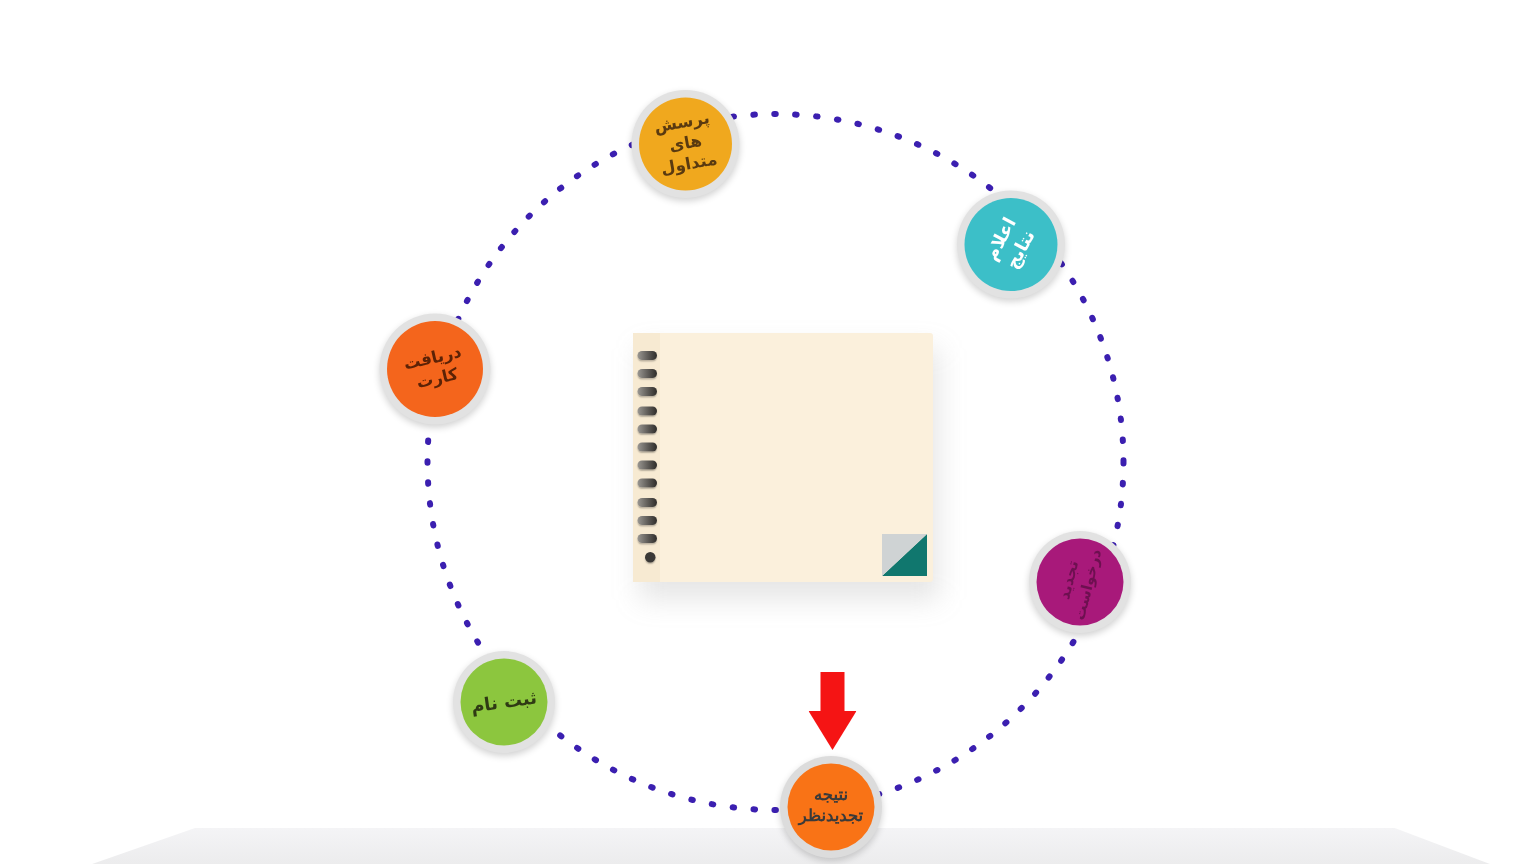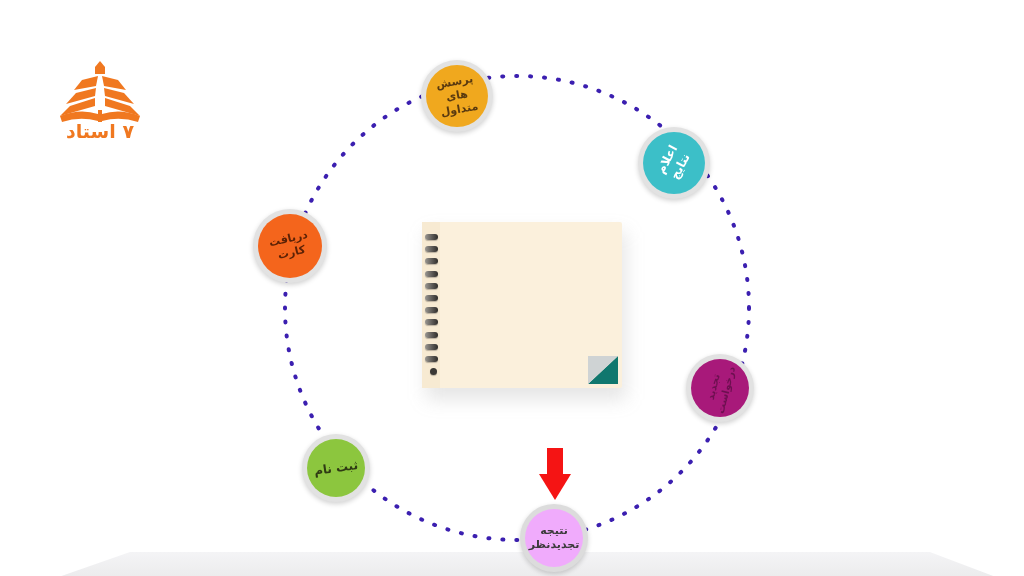--- a/index.html
+++ b/index.html
@@ -177,44 +177,20 @@
     white-space: pre-line;
   }
 </style>
 </head>
 <body>
 
 <div id="stage">
 
   <div class="ground"></div>
 
-  <div class="logo">
-    <svg width="96" height="84" viewBox="0 0 96 84">
-      <g fill="#f07820">
-
-        <path d="M48 3 L53 9 L53 16 L43 16 L43 9 Z"></path>
-
-        <path d="M46 18 L30 22 L22 32 L44 28 Z"></path>
-        <path d="M44 30 L24 35 L14 46 L43 38 Z"></path>
-        <path d="M43 40 L18 48 L8 58 L43 48 Z"></path>
-
-        <path d="M50 18 L66 22 L74 32 L52 28 Z"></path>
-        <path d="M52 30 L72 35 L82 46 L53 38 Z"></path>
-        <path d="M53 40 L78 48 L88 58 L53 48 Z"></path>
-
-        <path d="M8 58 Q28 50 46 56 L46 63 Q28 58 10 64 Z"></path>
-        <path d="M88 58 Q68 50 50 56 L50 63 Q68 58 86 64 Z"></path>
-        <path d="M46 52 L50 52 L50 64 L46 64 Z"></path>
-      </g>
-      <g fill="#f07820">
-
-        <text x="48" y="80" font-family="'DejaVu Sans', sans-serif" font-size="19" font-weight="bold" text-anchor="middle" direction="rtl">۷ استاد</text>
-      </g>
-    </svg>
-  </div>
 
   <svg class="ring-svg" viewBox="0 0 1024 576">
     <circle cx="517" cy="308" r="232" fill="none" stroke="#3b1fb0" stroke-width="4" stroke-linecap="round" stroke-dasharray="1 13"></circle>
   </svg>
 
   <div class="notepad-wrap">
     <div class="notepad-shadow"></div>
     <div class="notepad-page">
       <div class="notepad-left-strip"></div>
       <div id="spirals">
@@ -255,21 +231,21 @@
           <span class="node-label" style="color: rgb(255, 255, 255); font-size: 12px; transform: rotate(-62deg);">اعلام نتایج</span>
         </div>
       </div>
       <div class="node" style="width: 68px; height: 68px; left: 686px; top: 354px; background: rgb(226, 226, 226);">
         <div class="node-inner" style="width: 58px; height: 58px; background: rgb(168, 25, 122);">
           <span class="node-label" style="color: rgb(109, 16, 80); font-size: 10px; transform: rotate(-76deg);">تجدید
 درخواست</span>
         </div>
       </div>
       <div class="node" style="width: 68px; height: 68px; left: 520px; top: 504px; background: rgb(220, 220, 220);">
-        <div class="node-inner" style="width: 58px; height: 58px; background: #f0abfc;">
+        <div class="node-inner" style="width: 58px; height: 58px; background: #f97316; font-family: Liberation Serif, serif;">
           <span class="node-label" style="color: rgb(58, 58, 58); font-size: 11px; transform: rotate(0deg);">نتیجه
 تجدیدنظر</span>
         </div>
       </div>
       <div class="node" style="width: 68px; height: 68px; left: 302px; top: 434px; background: rgb(226, 226, 226);">
         <div class="node-inner" style="width: 58px; height: 58px; background: rgb(140, 198, 62);">
           <span class="node-label" style="color: rgb(47, 58, 20); font-size: 12px; transform: rotate(-8deg);">ثبت نام</span>
         </div>
       </div>
       <div class="node" style="width: 74px; height: 74px; left: 253px; top: 209px; background: rgb(226, 226, 226);">

